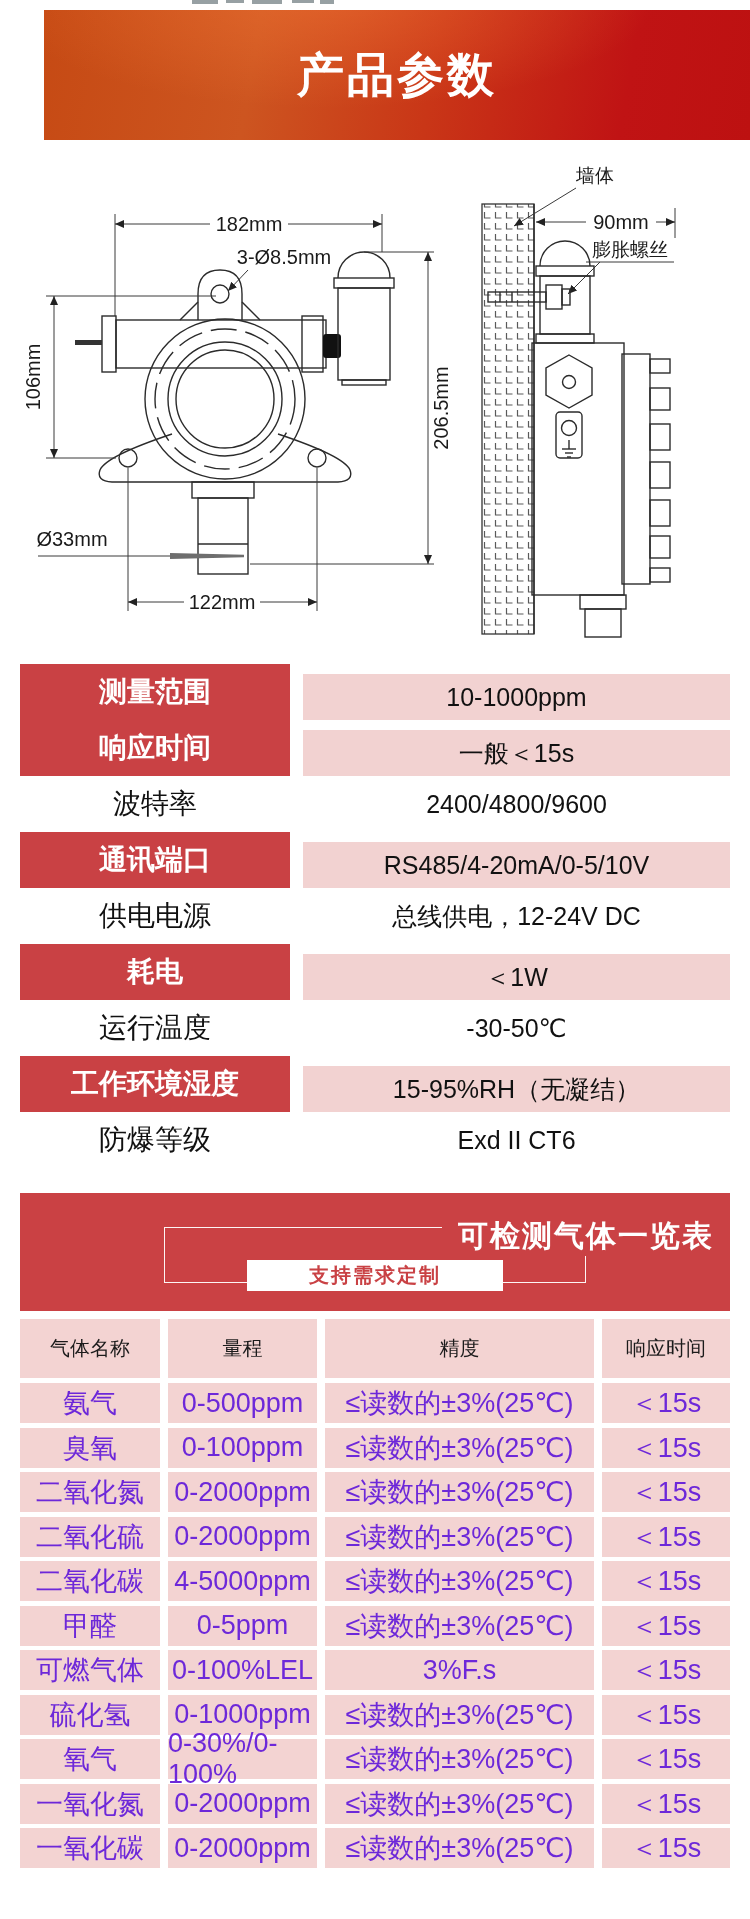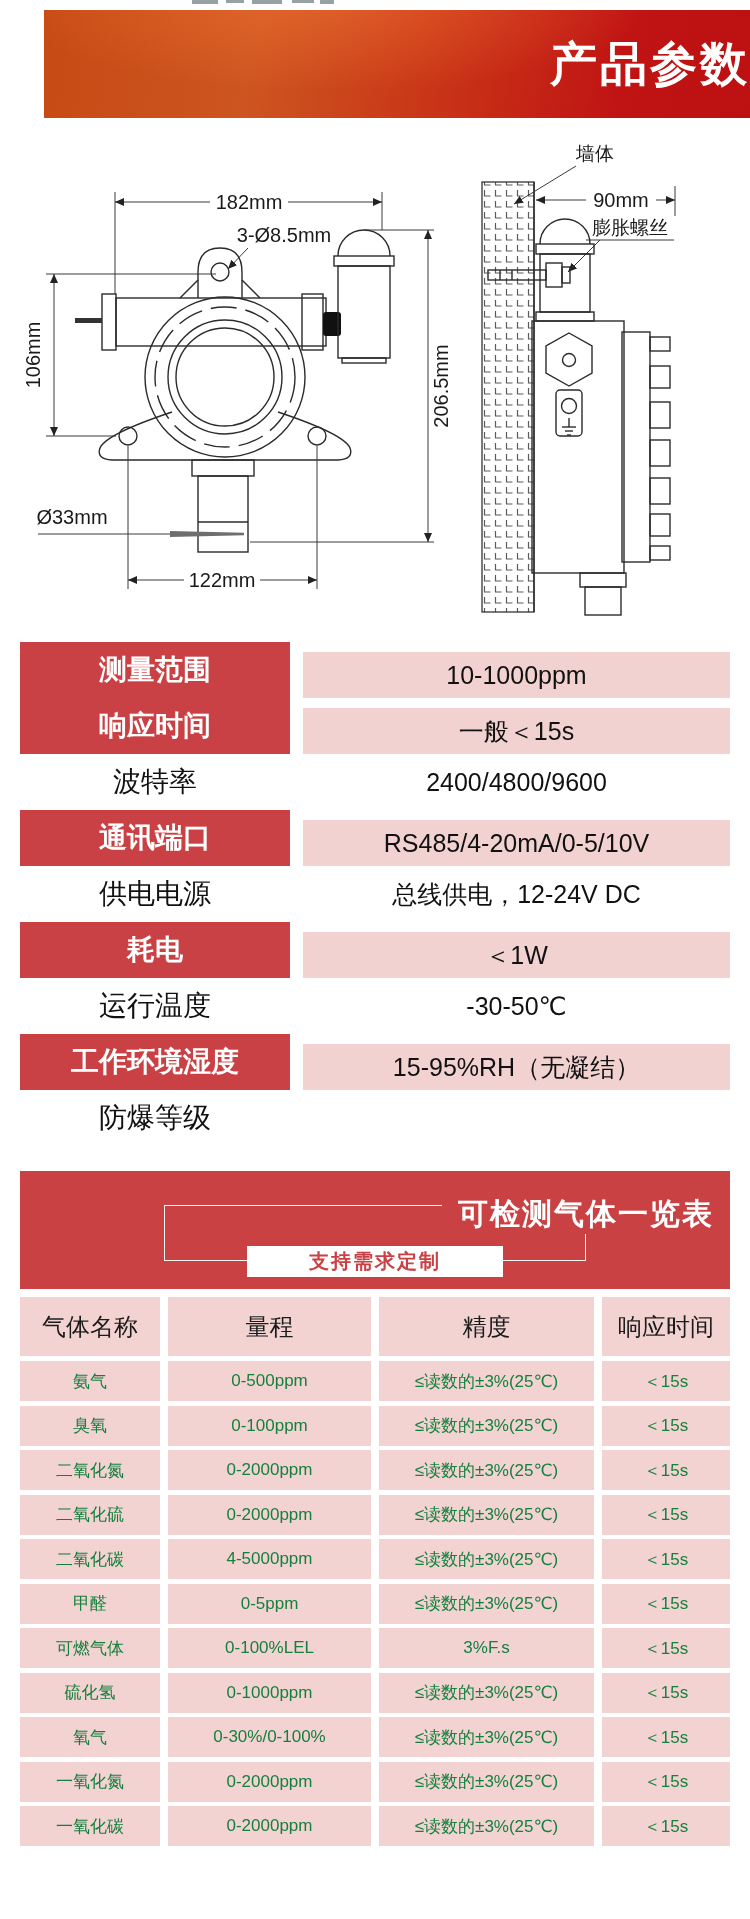--- a/index.html
+++ b/index.html
@@ -6,25 +6,25 @@
   body{
     width:750px; min-height:1919px; background:#ffffff;
     font-family:"Liberation Sans","DejaVu Sans",sans-serif;
     color:#111; overflow-x:hidden;
   }
   
   .top-strip{height:10px; position:relative; background:#fff;}
   .top-strip .frag{position:absolute; top:0; background:#97a0a3;}
   
   .banner{
-    height:108px;
+    height:130px;
     background:
       radial-gradient(ellipse at 40% -10%, rgba(255,130,60,.40), rgba(255,130,60,0) 55%),
       linear-gradient(100deg,#c64a14 0%, #cd5520 30%, #c93617 55%, #c01314 82%, #bd1111 100%);
-    display:flex; align-items:center; justify-content:flex-end;margin-left:44px;
+    display:flex; align-items:center; justify-content:center;margin-left:44px;
   }
   .banner h1{
     margin:0; color:#fff; font-size:47px; font-weight:800; letter-spacing:3px;
   }
   
   .diagram{margin:4px 20px 0; height:505px;}
   .diagram svg{display:block;}
   svg .ln{stroke:#2b2b2b; stroke-width:1.4; fill:none;}
   svg .thin{stroke:#3a3a3a; stroke-width:1; fill:none;}
   svg .dim{font-size:20px; font-weight:500; fill:#1a1a1a;}
@@ -53,34 +53,34 @@
     border:1px solid rgba(255,255,255,.95);
   }
   .gas-title{
     position:absolute; top:23px; left:0; width:100%; text-align:right; z-index:2;
   }
   .gas-title span{
     display:inline-block; background:#ca4144; padding:0 16px;
     color:#fff; font-size:30px; font-weight:700; letter-spacing:2px; line-height:40px;
   }
   .gas-badge{
-    position:absolute; top:75px; left:50%; transform:translateX(-50%); z-index:3;
+    position:absolute; top:67px; left:50%; transform:translateX(-50%); z-index:3;
     width:256px; height:31px; background:#fff; color:#c94144;
     font-size:20px; font-weight:700; text-align:center; line-height:31px; letter-spacing:2px;
   }
   
   .gas-table{margin:8px 20px 0;}
   .gas-hrow{display:flex; height:59px; margin-bottom:5px;}
   .gas-row{display:flex; height:40px; margin-bottom:4.5px;}
   .gcell{
     background:#f3d3d2; display:flex; align-items:center; justify-content:center;
-    color:#15803d; font-size:17px; font-weight:400;
-  }
-  .gas-hrow .gcell{font-size:24px; font-weight:500; color:#1b1b1b;}
-  .c0{width:140px;} .c1{width:203px;} .c2{flex:1;} .c3{width:128px;}
+    color:#6d28d9; font-size:27px; font-weight:400;
+  }
+  .gas-hrow .gcell{font-size:20px; font-weight:500; color:#1b1b1b;}
+  .c0{width:140px;} .c1{width:149px;} .c2{flex:1;} .c3{width:128px;}
   .gcell + .gcell{margin-left:8px;}
 </style>
 </head>
 <body>
 
 <div class="top-strip">
   <span class="frag" style="left:192px;width:26px;height:4px;"></span>
   <span class="frag" style="left:226px;width:18px;height:3px;"></span>
   <span class="frag" style="left:252px;width:30px;height:4px;"></span>
   <span class="frag" style="left:292px;width:22px;height:3px;"></span>
@@ -253,20 +253,21 @@
     <div class="spec-value">-30-50℃</div>
   </div>
   <div class="spec-row hl">
     <div class="spec-label">工作环境湿度</div>
     <div class="spec-gap"></div>
     <div class="spec-value">15-95%RH（无凝结）</div>
   </div>
   <div class="spec-row">
     <div class="spec-label">防爆等级</div>
     <div class="spec-gap"></div>
+    <div class="spec-value">Exd II CT6</div>
   </div>
 </div>
 
 <div class="gas-panel">
   <div class="gas-frame"></div>
   <div class="gas-title">
     <span>可检测气体一览表</span>
   </div>
   <div class="gas-badge">支持需求定制</div>
 </div>

